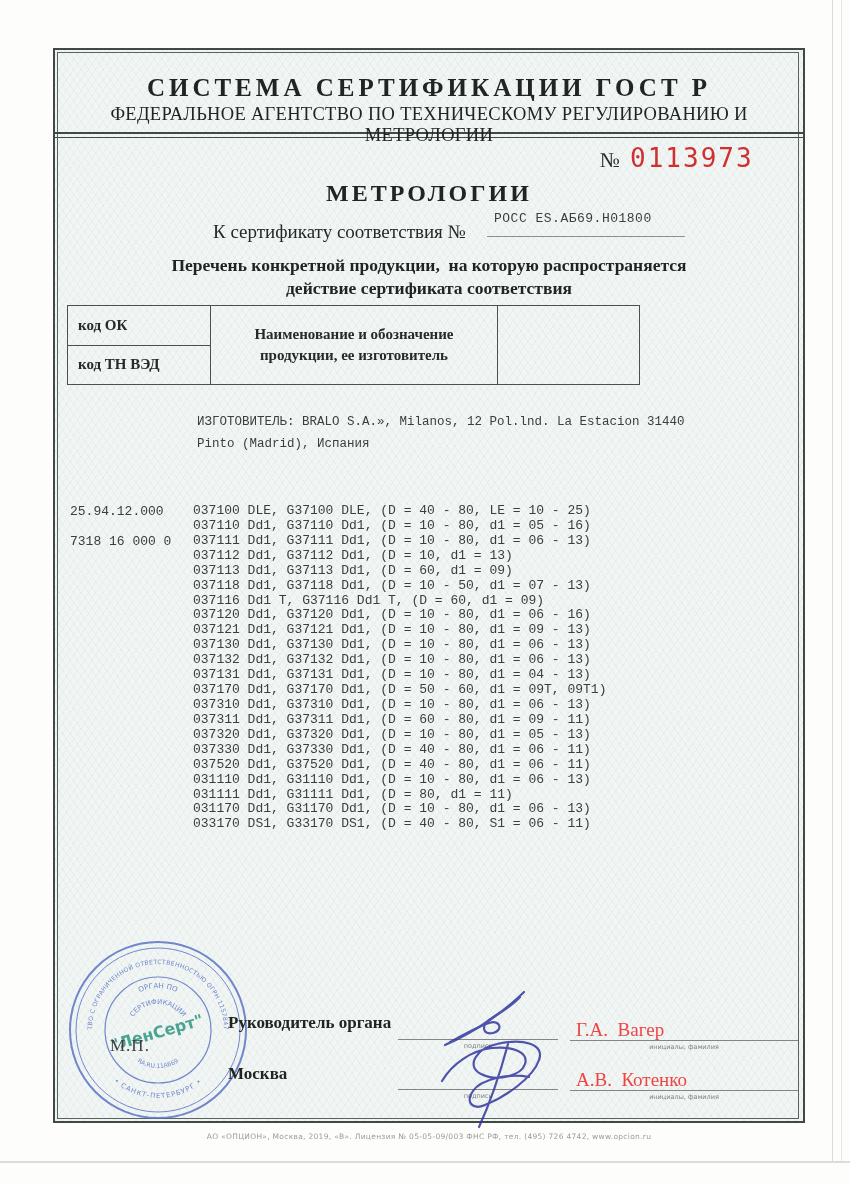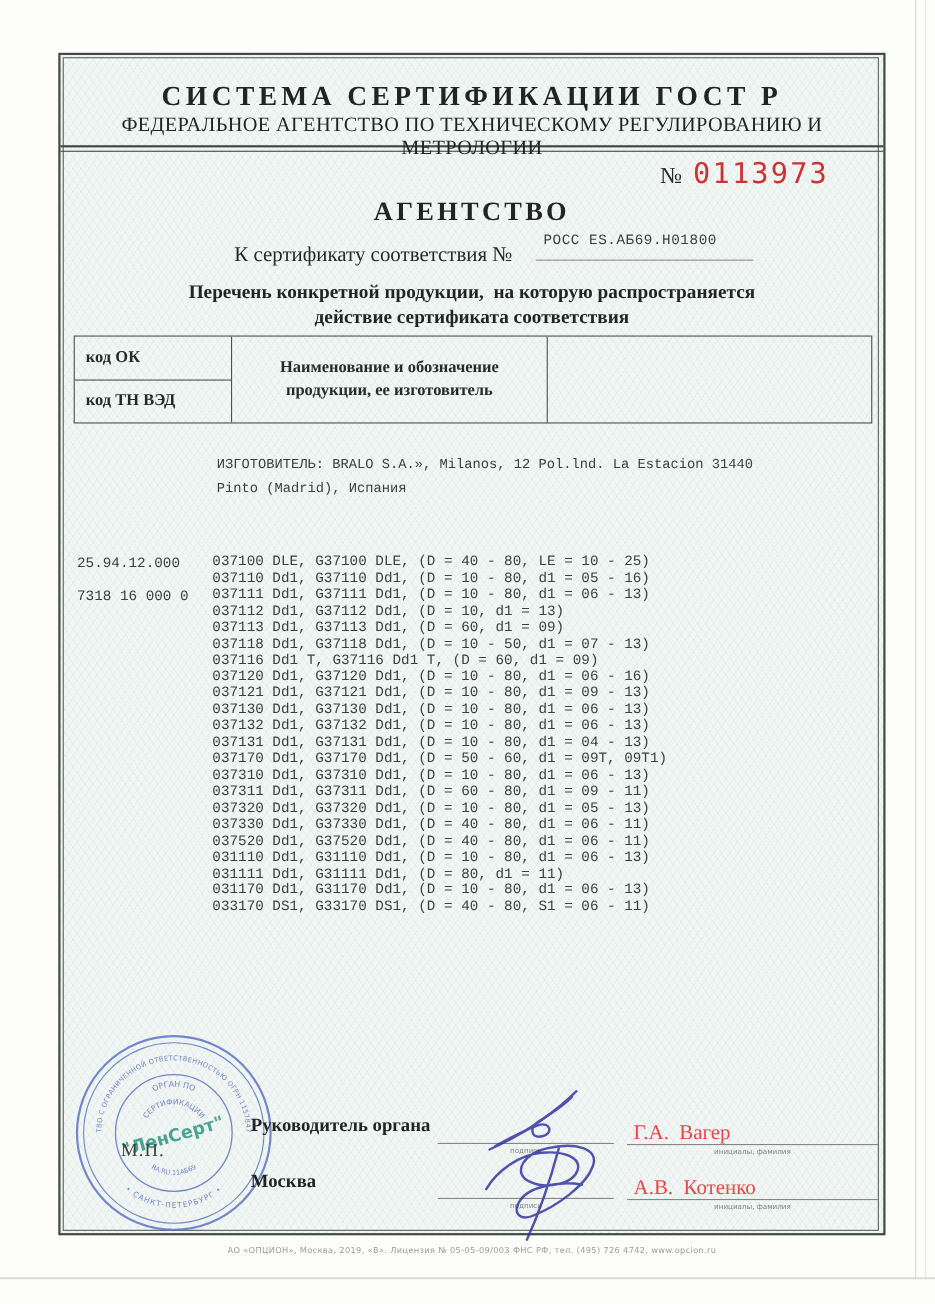--- a/index.html
+++ b/index.html
@@ -32,21 +32,21 @@
          letter-spacing:3px;color:#202523;}
 
   .cert-label{left:213px;top:221px;font-size:19px;color:#242927;}
   .cert-value{left:494px;top:211px;font-family:"Liberation Mono", monospace;font-size:13px;
               letter-spacing:0.5px;color:#3a3f3d;white-space:pre;}
   .cert-underline{left:487px;top:236px;width:198px;height:1px;background:#8f8f8f;}
 
   .subtitle{left:53px;top:254px;width:752px;text-align:center;font-weight:bold;font-size:17.5px;
             line-height:22.5px;white-space:pre;color:#202523;}
 
-  .tbl{left:67px;top:305px;width:726px;height:80px;box-sizing:border-box;border:1px solid #4c514f;
+  .tbl{left:67px;top:305px;width:573px;height:80px;box-sizing:border-box;border:1px solid #4c514f;
        display:grid;grid-template-columns:143px 287px 1fr;}
   .tbl .c1{border-right:1px solid #4c514f;display:flex;flex-direction:column;}
   .tbl .c1 .half{flex:1;display:flex;align-items:center;padding-left:10px;box-sizing:border-box;}
   .tbl .c1 .half.first{border-bottom:1px solid #4c514f;}
   .tbl .c2{border-right:1px solid #4c514f;}
   .tbl .c2,.tbl .c3{display:flex;align-items:center;justify-content:center;text-align:center;
        white-space:pre;line-height:21px;}
   .tbl .cell-label{font-size:15px;font-weight:600;color:#262b29;}
 
   .manufacturer{left:197px;top:411px;font-family:"Liberation Mono", monospace;font-size:12.5px;
@@ -89,21 +89,21 @@
   <div class="abs header-sep"></div>
 
   <div class="abs h1">СИСТЕМА СЕРТИФИКАЦИИ ГОСТ Р</div>
   <div class="abs h2">ФЕДЕРАЛЬНОЕ АГЕНТСТВО ПО ТЕХНИЧЕСКОМУ РЕГУЛИРОВАНИЮ И МЕТРОЛОГИИ</div>
 
   <div class="abs docnum">
     <span class="no">№</span>
     <span class="val" style="color: rgb(207, 49, 49);">0113973</span>
   </div>
 
-  <div class="abs title">АГЕНТСТВО</div>
+  <div class="abs title">МЕТРОЛОГИИ</div>
 
   <div class="abs cert-label">К сертификату соответствия №</div>
   <div class="abs cert-value">РОСС ES.АБ69.Н01800</div>
   <div class="abs cert-underline"></div>
 
   <div class="abs subtitle">Перечень конкретной продукции,  на которую распространяется
 действие сертификата соответствия</div>
 
   <div class="abs tbl">
     <div class="c1">

